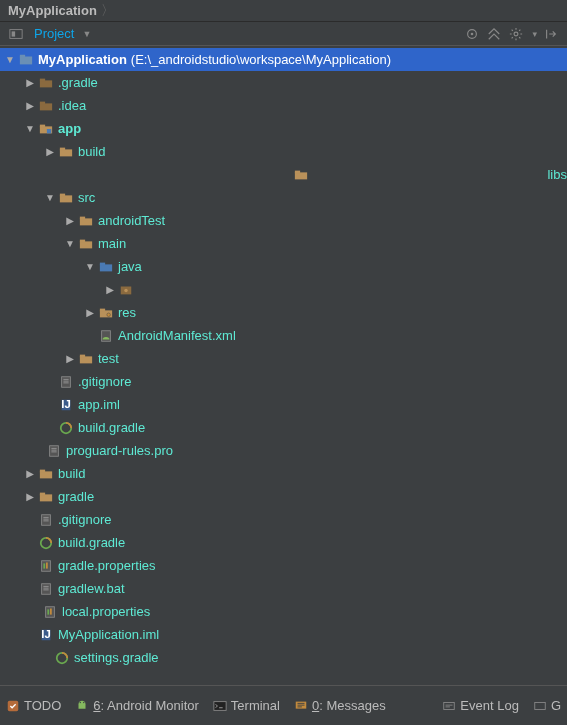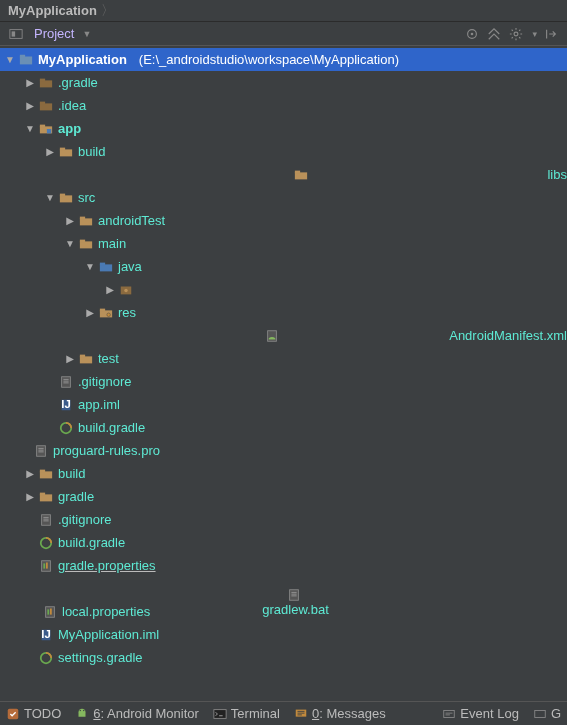--- a/index.html
+++ b/index.html
@@ -1,35 +1,35 @@
 <!DOCTYPE html>
 <html><head>
 <meta charset="utf-8">
 <style>
 * { margin: 0; padding: 0; box-sizing: border-box; font-family: "Segoe UI", Arial, sans-serif; font-size: 13px; }
 body { background: #3c3f41; color: #bbbbbb; width: 567px; height: 725px; overflow: hidden; display: flex; flex-direction: column; }
 .breadcrumb { height: 22px; background: #3c3f41; border-bottom: 1px solid #2b2b2b; display: flex; align-items: center; padding: 0 4px; }
 .breadcrumb-item { color: #bbbbbb; font-weight: bold; padding: 0 4px; }
 .breadcrumb-sep { color: #666; font-size: 14px; }
 .toolbar { height: 24px; background: #3c3f41; border-bottom: 1px solid #555555; display: flex; align-items: center; padding: 0 8px; gap: 6px; }
-.toolbar-label { color: #c4b5fd; }
+.toolbar-label { color: #0ea5e9; }
 .toolbar-dropdown { color: #888; font-size: 9px; margin-left: 2px; }
 .toolbar-spacer { flex: 1; }
 .toolbar-icon { width: 16px; height: 16px; display: flex; align-items: center; justify-content: center; color: #888; cursor: pointer; }
 .tree { flex: 1; overflow: auto; padding: 2px 0; background: #3c3f41; }
 .tree-row { display: flex; align-items: center; height: 23px; padding-left: 4px; cursor: pointer; white-space: nowrap; }
 .tree-row.selected { background: #2f65ca; color: #ffffff; }
 .tree-row.selected .node-label, .tree-row.selected .node-label-extra { color: #ffffff; }
 .arrow { width: 12px; display: inline-flex; justify-content: center; color: #aaaaaa; font-size: 10px; margin-right: 2px; }
 .arrow.blank { visibility: hidden; }
 .node-icon { width: 16px; height: 16px; margin-right: 4px; display: inline-flex; align-items: center; justify-content: center; }
 .node-label { color: #5eead4; }
 .node-label.bold { font-weight: bold; }
-.node-label-extra { color: #888888; margin-left: 12px; }
-.statusbar { height: 24px; background: #3c3f41; border-top: 1px solid #555555; display: flex; align-items: center; padding: 0 6px; gap: 14px; }
+.node-label-extra { color: #888888; margin-left: 4px; }
+.statusbar { height: 40px; background: #3c3f41; border-top: 1px solid #555555; display: flex; align-items: center; padding: 0 6px; gap: 14px; }
 .status-item { display: flex; align-items: center; gap: 4px; color: #bbbbbb; cursor: pointer; }
 .status-underline { text-decoration: underline; }
 .status-spacer { flex: 1; }
 
 
 .svg-icon { width: 14px; height: 14px; }
 </style>
 </head>
 <body>
 
@@ -190,21 +190,21 @@
         <span class="arrow">▶</span>
         <span class="node-icon">
           <svg class="svg-icon" viewBox="0 0 16 16">
             <rect x="1" y="5" width="14" height="8" fill="#b9915a"></rect>
             <rect x="1" y="3" width="6" height="3" fill="#b9915a"></rect>
             <circle cx="11" cy="10" r="2" fill="#c28a3d" stroke="#3c3f41" stroke-width="0.5"></circle>
           </svg>
         </span>
         <span class="node-label">res</span>
       </div>
-      <div class="tree-row" style="padding-left: 84px; justify-content: space-between;">
+      <div class="tree-row" style="padding-left: 84px;">
         <span class="arrow blank">▶</span>
         <span class="node-icon">
           <svg class="svg-icon" viewBox="0 0 16 16">
             <rect x="3" y="2" width="10" height="12" fill="#555" stroke="#888"></rect>
             <path d="M4 12 a4 3 0 018 0" fill="#85b85f"></path>
           </svg>
         </span>
         <span class="node-label">AndroidManifest.xml</span>
       </div>
       <div class="tree-row" style="padding-left: 64px;">
@@ -240,21 +240,21 @@
       <div class="tree-row" style="padding-left: 44px;">
         <span class="arrow blank">▶</span>
         <span class="node-icon">
           <svg class="svg-icon" viewBox="0 0 16 16">
             <circle cx="8" cy="8" r="6" fill="none" stroke="#6aa84f" stroke-width="2"></circle>
             <path d="M8 2 A6 6 0 0 1 14 8" stroke="#c28a3d" stroke-width="2" fill="none"></path>
           </svg>
         </span>
         <span class="node-label">build.gradle</span>
       </div>
-      <div class="tree-row" style="padding-left: 19px; align-items: center;">
+      <div class="tree-row" style="padding-left: 32px; align-items: center;">
         <span class="arrow blank">▶</span>
         <span class="node-icon">
           <svg class="svg-icon" viewBox="0 0 16 16">
             <rect x="3" y="2" width="10" height="12" fill="#555" stroke="#888"></rect>
             <path d="M5 5h6M5 7h6M5 9h6" stroke="#aaa" stroke-width="0.8"></path>
           </svg>
         </span>
         <span class="node-label">proguard-rules.pro</span>
       </div>
       <div class="tree-row" style="padding-left: 24px;">
@@ -290,32 +290,32 @@
       <div class="tree-row" style="padding-left: 24px;">
         <span class="arrow blank">▶</span>
         <span class="node-icon">
           <svg class="svg-icon" viewBox="0 0 16 16">
             <circle cx="8" cy="8" r="6" fill="none" stroke="#6aa84f" stroke-width="2"></circle>
             <path d="M8 2 A6 6 0 0 1 14 8" stroke="#c28a3d" stroke-width="2" fill="none"></path>
           </svg>
         </span>
         <span class="node-label">build.gradle</span>
       </div>
-      <div class="tree-row" style="padding-left: 24px; text-decoration: underline;">
+      <div class="tree-row" style="padding-left: 24px;">
         <span class="arrow blank">▶</span>
         <span class="node-icon">
           <svg class="svg-icon" viewBox="0 0 16 16">
             <rect x="3" y="2" width="10" height="12" fill="#555" stroke="#888"></rect>
             <rect x="5" y="5" width="2" height="6" fill="#6aa84f"></rect>
             <rect x="8" y="4" width="2" height="7" fill="#c28a3d"></rect>
           </svg>
         </span>
         <span class="node-label">gradle.properties</span>
       </div>
-      <div class="tree-row" style="padding-left: 24px; flex-direction: column;">
+      <div class="tree-row" style="padding-left: 24px;">
         <span class="arrow blank">▶</span>
         <span class="node-icon">
           <svg class="svg-icon" viewBox="0 0 16 16">
             <rect x="3" y="2" width="10" height="12" fill="#555" stroke="#888"></rect>
             <path d="M5 5h6M5 7h6M5 9h6" stroke="#aaa" stroke-width="0.8"></path>
           </svg>
         </span>
         <span class="node-label">gradlew.bat</span>
       </div>
       <div class="tree-row" style="padding-left: 28px;">
@@ -332,21 +332,21 @@
       <div class="tree-row" style="padding-left: 24px;">
         <span class="arrow blank">▶</span>
         <span class="node-icon">
           <svg class="svg-icon" viewBox="0 0 16 16">
             <rect x="3" y="2" width="10" height="12" fill="#3a5a8a"></rect>
             <text x="8" y="11" font-size="7" text-anchor="middle" fill="#fff" font-weight="bold">IJ</text>
           </svg>
         </span>
         <span class="node-label">MyApplication.iml</span>
       </div>
-      <div class="tree-row" style="padding-left: 24px;">
+      <div class="tree-row" style="padding-left: 40px;">
         <span class="arrow blank">▶</span>
         <span class="node-icon">
           <svg class="svg-icon" viewBox="0 0 16 16">
             <circle cx="8" cy="8" r="6" fill="none" stroke="#6aa84f" stroke-width="2"></circle>
             <path d="M8 2 A6 6 0 0 1 14 8" stroke="#c28a3d" stroke-width="2" fill="none"></path>
           </svg>
         </span>
         <span class="node-label">settings.gradle</span>
       </div>
     </div>

